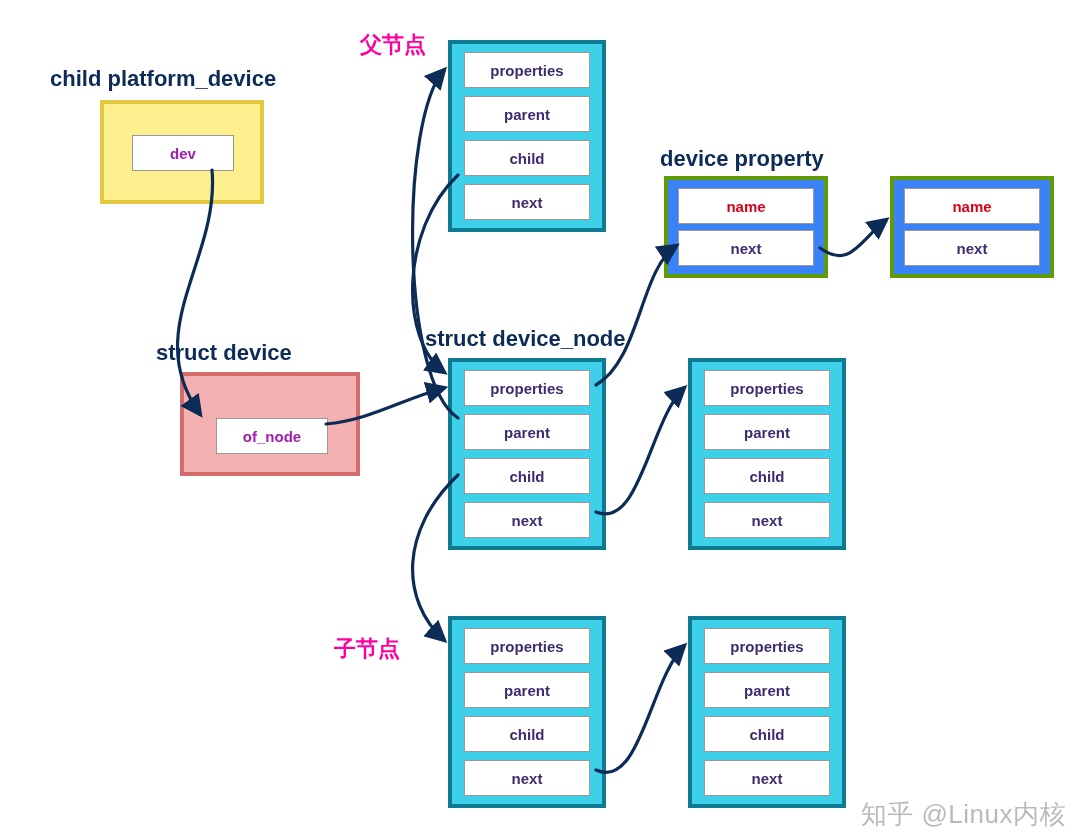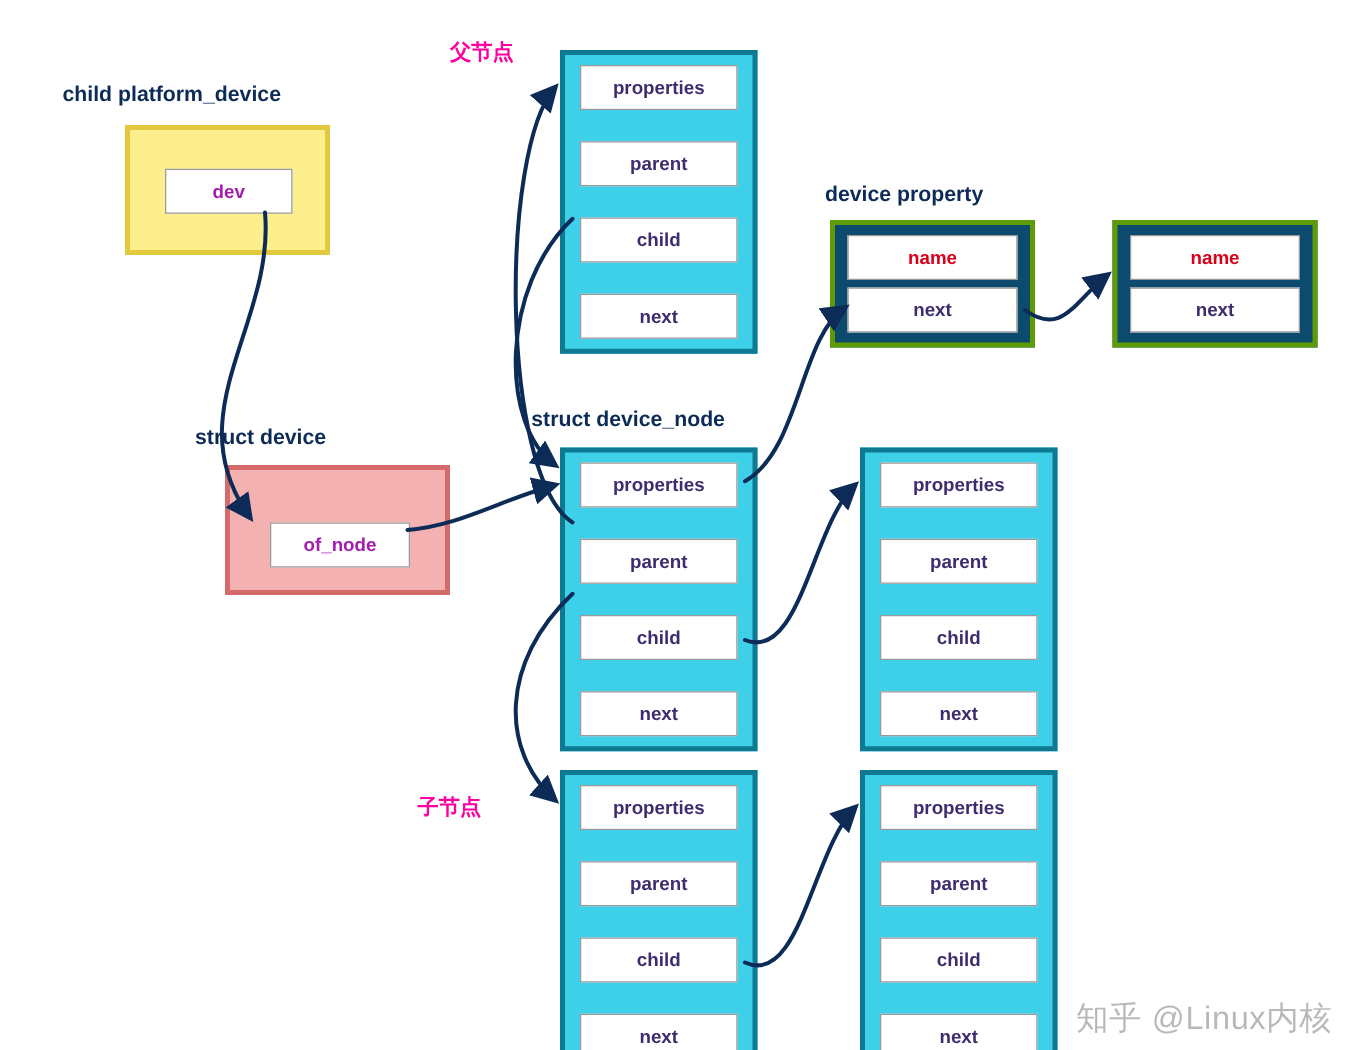--- a/index.html
+++ b/index.html
@@ -7,21 +7,21 @@
     width: 1080px;
     height: 840px;
     position: relative;
     background: #fff;
     font-family: "Helvetica Neue", Arial, sans-serif;
     overflow: hidden;
   }
   .label {
     position: absolute;
     font-weight: 700;
-    font-size: 17px;
+    font-size: 22px;
     white-space: nowrap;
   }
   .navy { color: #0c2b57; }
   .magenta { color: #ff00a0; }
   .box {
     position: absolute;
     box-sizing: border-box;
     border: 4px solid;
   }
   .yellow {
@@ -31,24 +31,24 @@
   .pink {
     background: #f4b1b1;
     border-color: #d46a6a;
   }
   .cyan {
     background: #3fd0e9;
     border-color: #0e7a91;
     display: flex;
     flex-direction: column;
     padding: 8px 12px;
-    gap: 25px;
+    gap: 8px;
   }
   .lime {
-    background: #0c4a6e;
+    background: #3b82f6;
     border-color: #5f9a07;
     display: flex;
     flex-direction: column;
     padding: 8px 10px;
     gap: 6px;
   }
   .cell {
     background: #fff;
     border: 1.5px solid #999;
     height: 34px;

